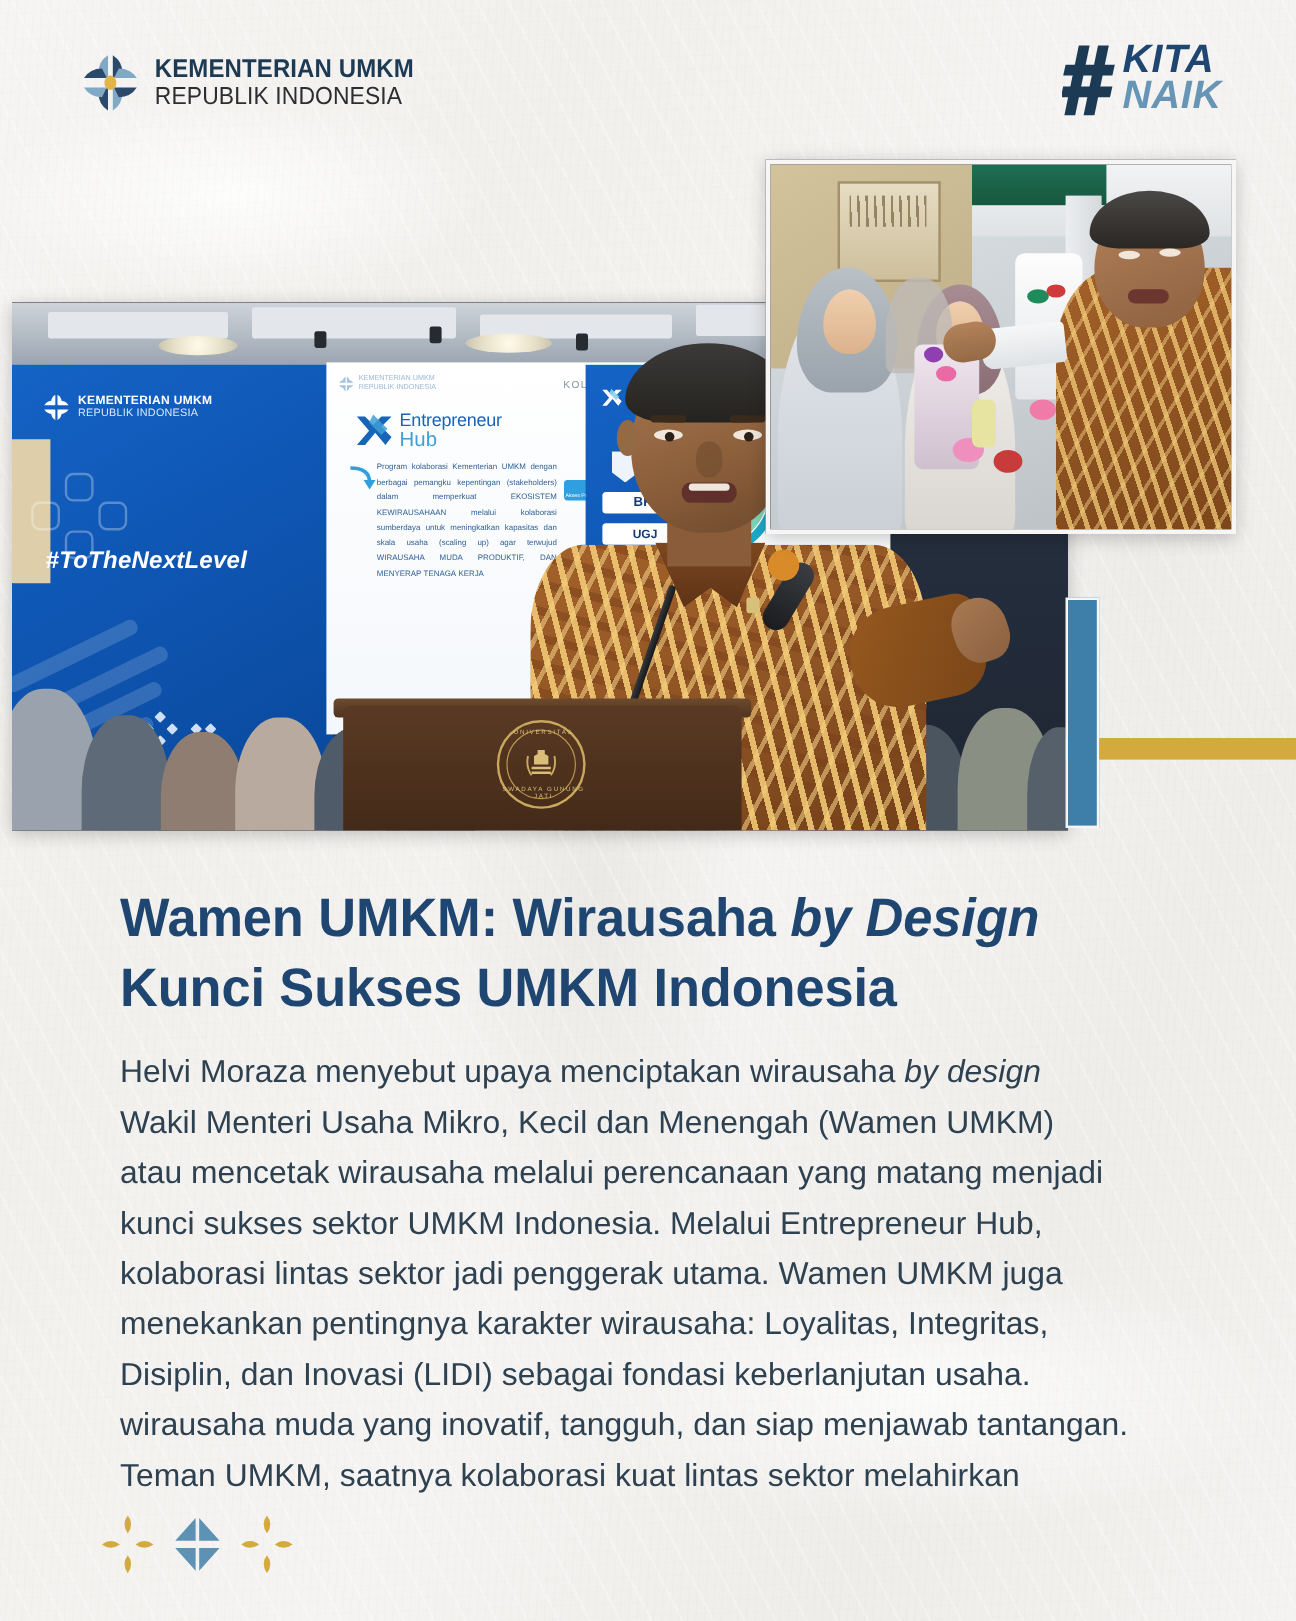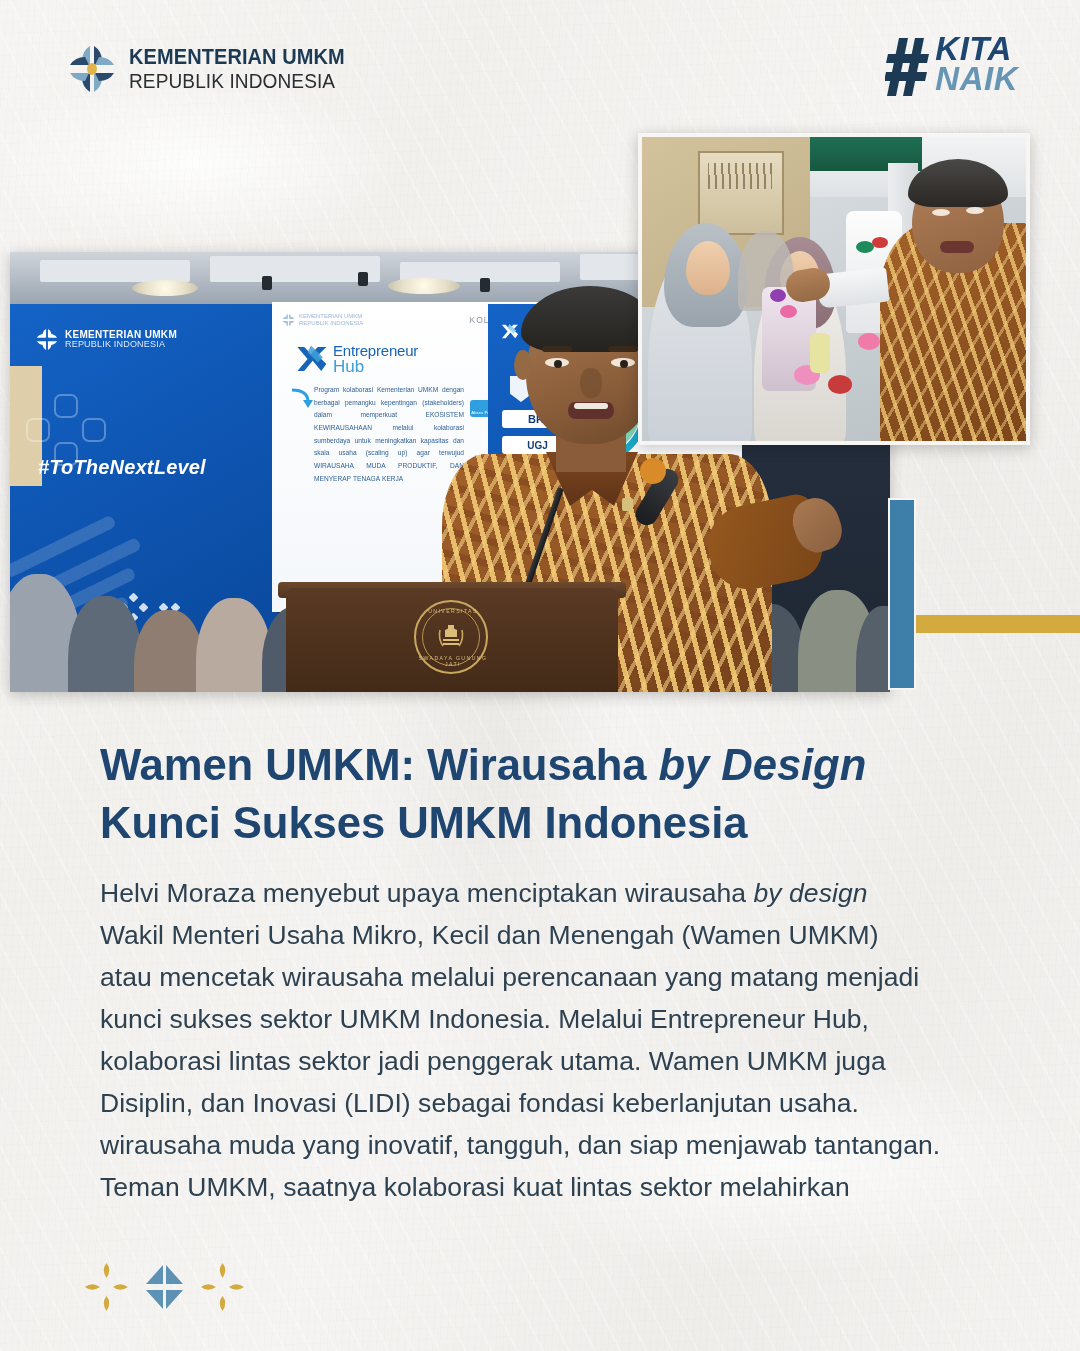--- a/index.html
+++ b/index.html
@@ -741,20 +741,21 @@
     <span class="hl-line"><span>Wamen UMKM: Wirausaha </span><em>by Design</em></span>
     <span class="hl-line">Kunci Sukses UMKM Indonesia</span>
   </h1>
 
   <div class="body-copy" style="color: rgb(46, 65, 80);">
     <span class="bc-line"><span>Helvi Moraza menyebut upaya menciptakan wirausaha </span><em>by design</em></span>
     <span class="bc-line">Wakil Menteri Usaha Mikro, Kecil dan Menengah (Wamen UMKM)</span>
     <span class="bc-line">atau mencetak wirausaha melalui perencanaan yang matang menjadi</span>
     <span class="bc-line">kunci sukses sektor UMKM Indonesia. Melalui Entrepreneur Hub,</span>
     <span class="bc-line">kolaborasi lintas sektor jadi penggerak utama. Wamen UMKM juga</span>
+    <span class="bc-line">menekankan pentingnya karakter wirausaha: Loyalitas, Integritas,</span>
     <span class="bc-line">Disiplin, dan Inovasi (LIDI) sebagai fondasi keberlanjutan usaha.</span>
     <span class="bc-line">wirausaha muda yang inovatif, tangguh, dan siap menjawab tantangan.</span>
     <span class="bc-line">Teman UMKM, saatnya kolaborasi kuat lintas sektor melahirkan</span>
   </div>
 
   <div class="footer">
     <div class="ornaments">
       <svg class="orn" viewBox="0 0 43 48">
         <g fill="#d2aa3e">
           <path d="M21.5 0 Q27 7 21.5 15 Q16 7 21.5 0 Z"></path>

